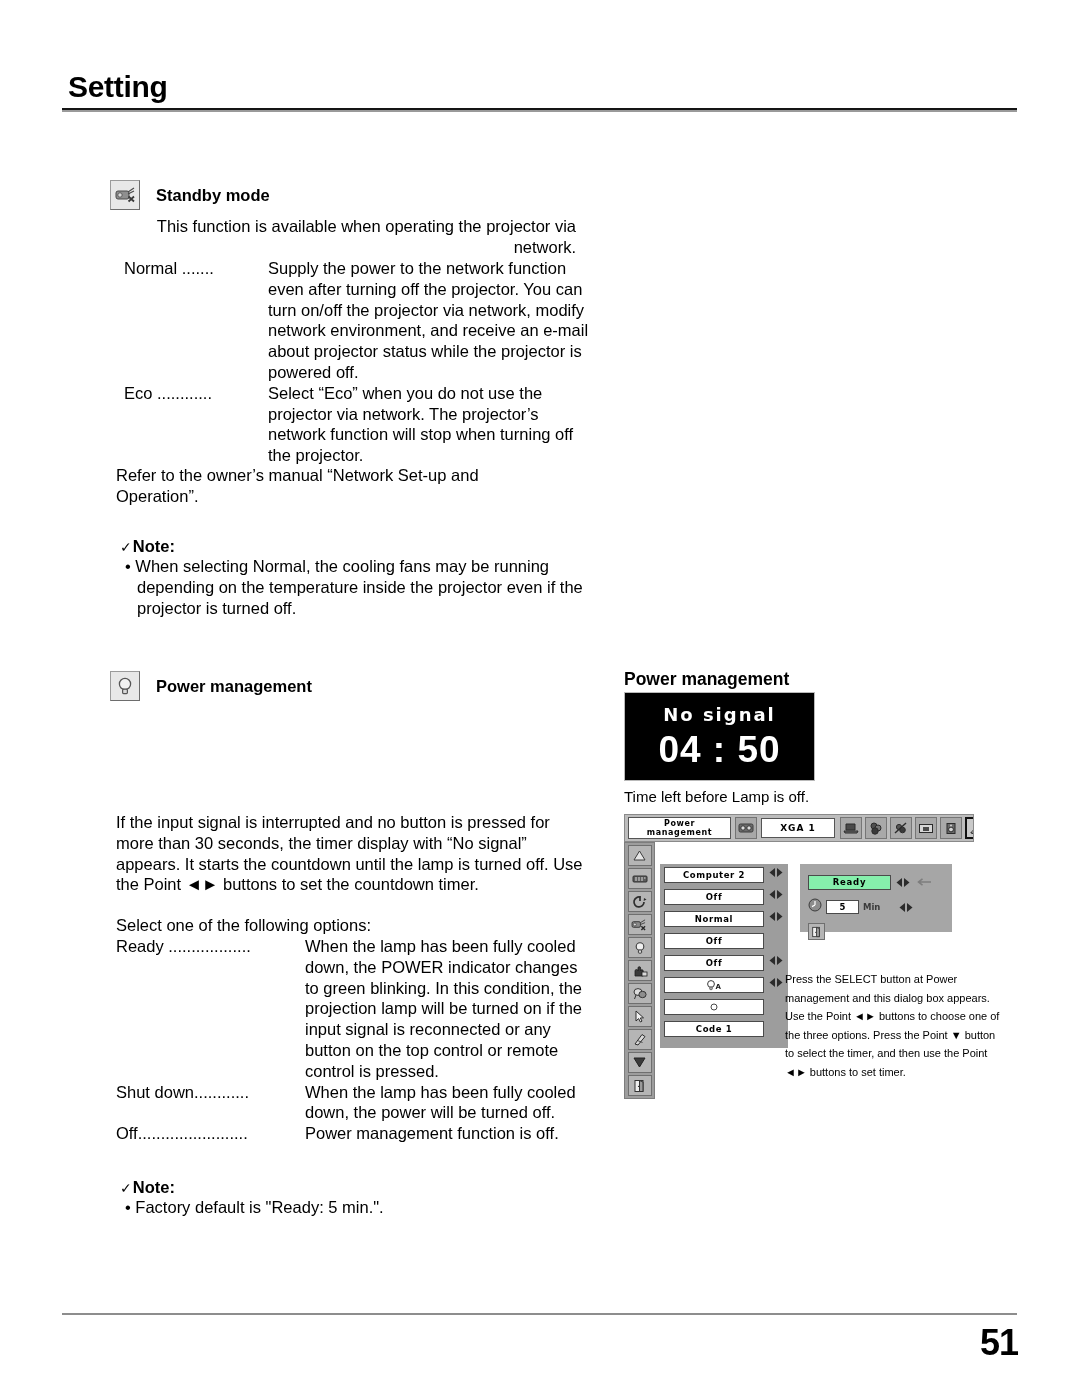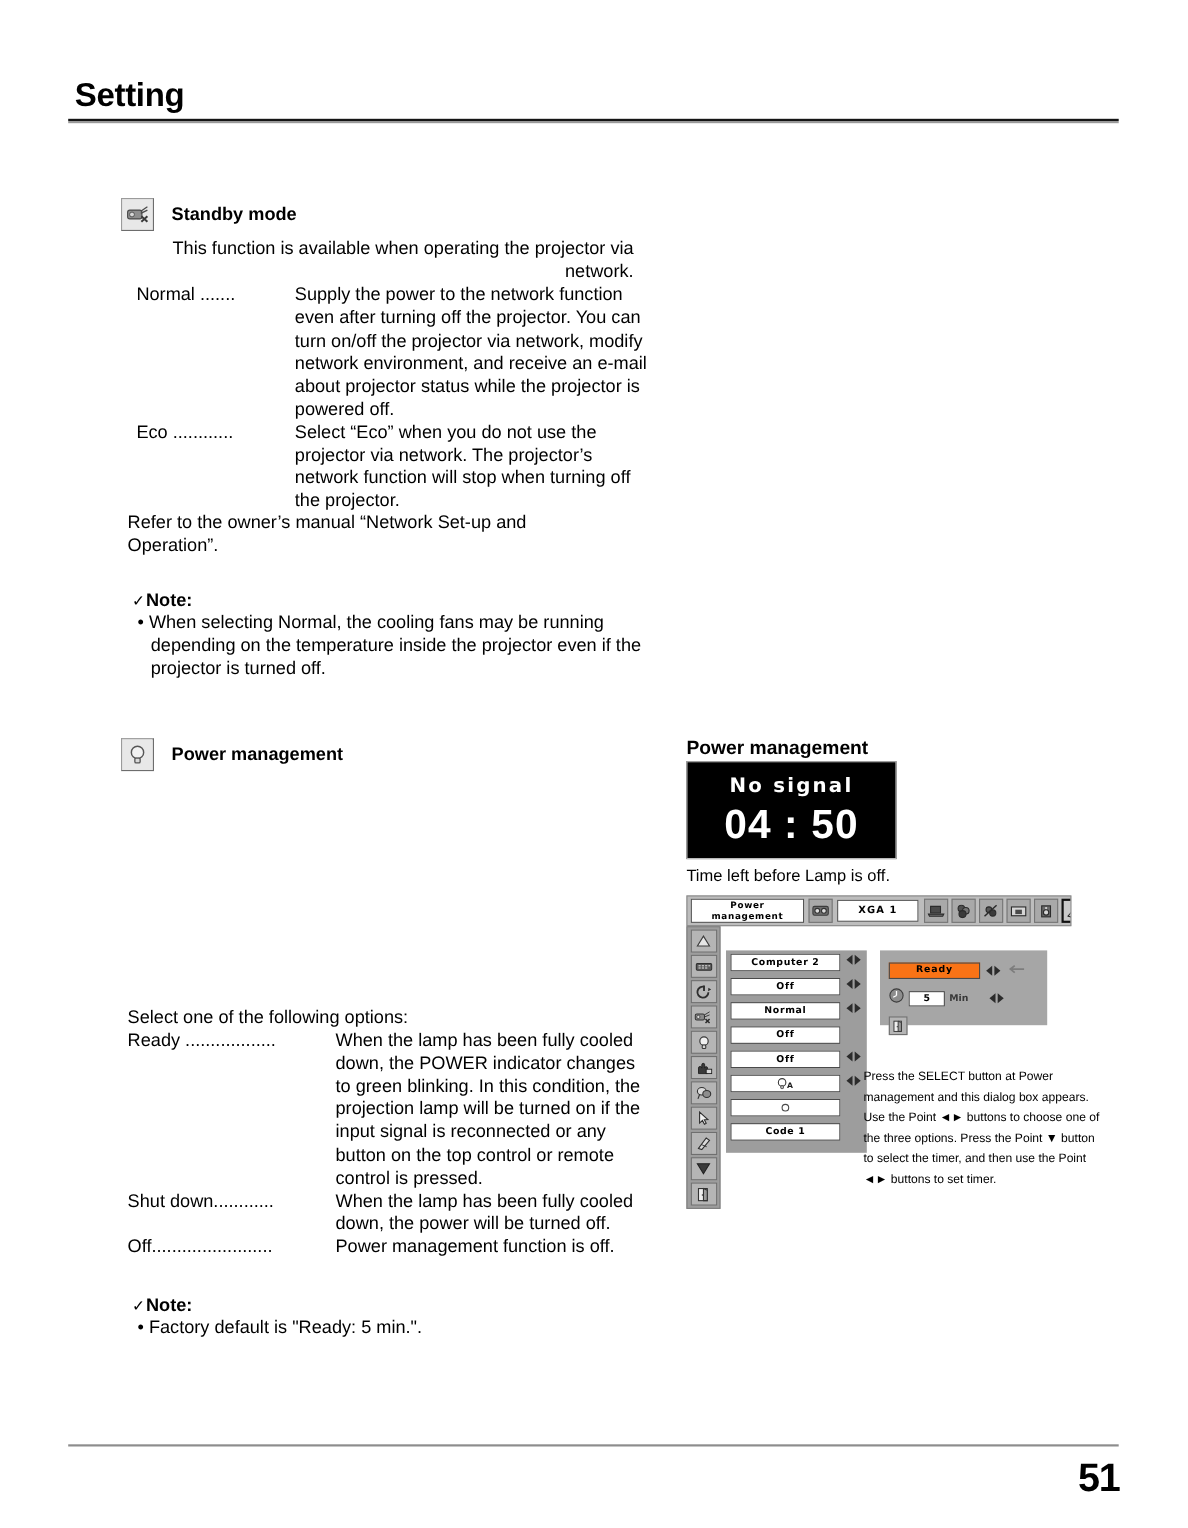--- a/index.html
+++ b/index.html
@@ -190,21 +190,21 @@
     box-sizing: border-box;
     font-family: "DejaVu Sans", sans-serif;
     font-size: 8px;
     font-weight: bold;
     letter-spacing: 0.6px;
     line-height: 9.5px;
     text-align: center;
     display: flex;
     flex-direction: column;
     align-items: center;
-    justify-content: flex-start;
+    justify-content: center;
     flex: none;
   }
   .osd-src-icon {
     width: 22px; height: 22px;
     margin-left: 4px;
     background: #a8a8a8;
     border: 1px solid #747474;
     box-sizing: border-box;
     display: flex; align-items: center; justify-content: center;
     flex: none;
@@ -299,21 +299,21 @@
     top: 22px;
     width: 152px;
     height: 68px;
     background: #a6a6a6;
     box-sizing: border-box;
     padding: 9px 0 0 8px;
   }
   .dlg-row1 { display: flex; align-items: center; }
   .dlg-ready {
     width: 83px; height: 15px;
-    background: #f97316;
+    background: #86efac;
     border: 1px solid #4a4a4a;
     box-sizing: border-box;
     font-family: "DejaVu Sans", sans-serif;
     font-size: 8.5px;
     font-weight: bold;
     letter-spacing: 0.8px;
     display: flex; align-items: center; justify-content: center;
     flex: none;
   }
   .dlg-row2 { display: flex; align-items: center; margin-top: 7px; }
@@ -402,20 +402,21 @@
     <span class="icon-box">
       <svg width="22" height="22" viewBox="0 0 22 22">
         <circle cx="11" cy="9" r="5.6" fill="#f2f2f2" stroke="#565656" stroke-width="1.3"></circle>
         <rect x="8.6" y="14.2" width="4.8" height="4.4" rx="1" fill="#d9d9d9" stroke="#565656" stroke-width="1.2"></rect>
       </svg>
     </span>
     <span class="sec-title">Power management</span>
   </div>
 
 
+  <div class="para" style="left:116px; top:812px; width:472px;">If the input signal is interrupted and no button is pressed for more than 30 seconds, the timer display with “No signal” appears. It starts the countdown until the lamp is turned off. Use the Point ◄► buttons to set the countdown timer.</div>
 
   <div class="para" style="left:116px; top:915px; width:462px;">Select one of the following options:</div>
 
   <div class="deflist" style="left:116px; top:936px; width:474px;">
     <div class="defrow">
       <span class="term" style="width:145px;">Ready ..................</span>
       <span class="desc">When the lamp has been fully cooled down, the POWER indicator changes to green blinking. In this condition, the projection lamp will be turned on if the input signal is reconnected or any button on the top control or remote control is pressed.</span>
     </div>
     <div class="defrow">
       <span class="term" style="width:145px;">Shut down............</span>

